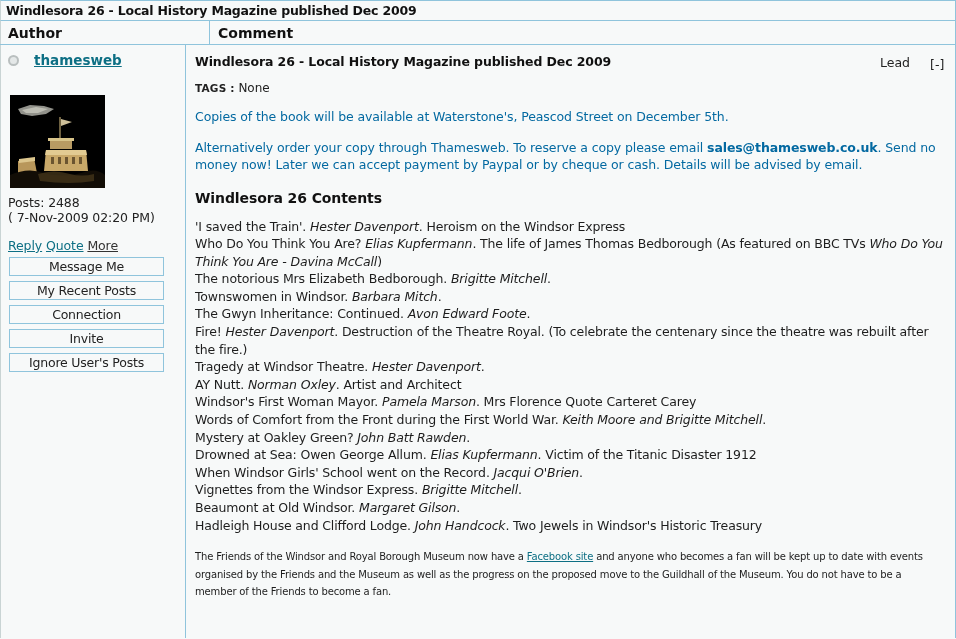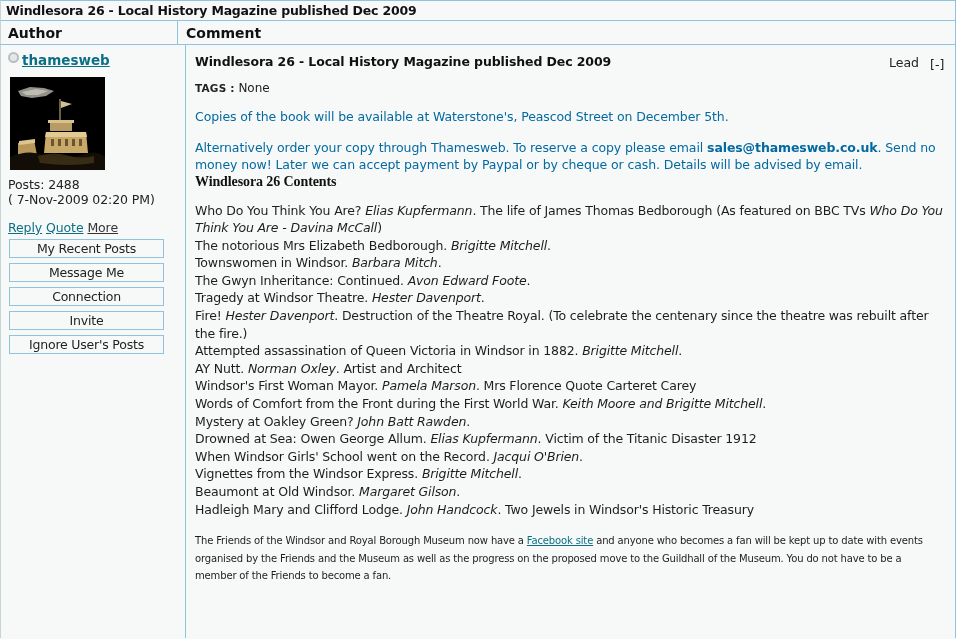--- a/index.html
+++ b/index.html
@@ -44,21 +44,21 @@
 
   
   .headrow {
     display: flex;
     height: 24px;
     box-sizing: border-box;
     border-bottom: 1px solid #8fc4dc;
     background: #f7f9f9;
   }
   .head-author {
-    width: 178px;
+    width: 210px;
     box-sizing: border-box;
     border-right: 1px solid #8fc4dc;
     border-left: 1px solid #c9d4d4;
     display: flex;
     align-items: center;
     padding-left: 7px;
     font-weight: bold;
     font-size: 14px;
     color: #111;
   }
@@ -85,22 +85,23 @@
   .authorcol {
     width: 186px;
     box-sizing: border-box;
     border-right: 1px solid #8fc4dc;
     border-left: 1px solid #c9d4d4;
     padding: 7px 6px 0 7px;
     background: #f7f9f9;
   }
   .username-line {
     display: flex;
-    gap: 3px;
-    margin-bottom: 9px;
+    align-items: center;
+    gap: 15px;
+    margin-bottom: 27px;
   }
   .user-badge-icon {
     width: 11px;
     height: 11px;
     border-radius: 50%;
     border: 2px solid #b9bfbf;
     background: #e4e8e8;
     box-sizing: border-box;
     flex: none;
   }
@@ -180,21 +181,21 @@
   .subject {
     font-weight: bold;
     font-size: 12.5px;
     color: #111;
     letter-spacing: -0.1px;
     padding-top: 1px;
   }
   .subject-right {
     display: flex;
     align-items: flex-end;
-    gap: 11px;
+    gap: 20px;
     flex: none;
     padding-right: 2px;
   }
   .lead-label {
     font-size: 12.5px;
     color: #222;
     padding-top: 2px;
   }
   .collapse-toggle {
     width: 13px;
@@ -224,25 +225,25 @@
   .para {
     margin-top: 13px;
     font-size: 12.5px;
     line-height: 17.5px;
     color: #0369a1;
     letter-spacing: -0.1px;
   }
   .para b { font-weight: bold; }
 
   .contents-heading {
+    margin-top: 16px;
     font-weight: bold;
     font-size: 14px;
     color: #111;
     letter-spacing: -0.1px;
-    font-family: Liberation Serif, serif;
   }
 
   .contents-list {
     margin-top: 12px;
     font-size: 12.5px;
     line-height: 17.6px;
     color: #1d1d1d;
     letter-spacing: -0.15px;
   }
   .contents-list i { font-style: italic; }
@@ -312,22 +313,22 @@
 
       <div class="posts-line">Posts: 2488</div>
       <div class="date-line">( 7-Nov-2009 02:20 PM)</div>
 
       <div class="links-line">
         <a>Reply</a>
         <a>Quote</a>
         <a class="dark">More</a>
       </div>
 
+      <button class="btn">Message Me</button>
       <button class="btn">My Recent Posts</button>
-      <button class="btn">Message Me</button>
       <button class="btn">Connection</button>
       <button class="btn">Invite</button>
       <button class="btn">Ignore User's Posts</button>
 
     </div>
 
     <div class="commentcol">
 
       <div class="subject-row">
         <div class="subject">Windlesora 26 - Local History Magazine published Dec 2009</div>
@@ -346,36 +347,36 @@
         <span>Copies of the book will be available at Waterstone's, Peascod Street on December 5th.</span>
       </div>
 
       <div class="para">
         <span>Alternatively order your copy through Thamesweb. To reserve a copy please email </span><b>sales@thamesweb.co.uk</b><span>. Send no money now! Later we can accept payment by Paypal or by cheque or cash. Details will be advised by email.</span>
       </div>
 
       <div class="contents-heading">Windlesora 26 Contents</div>
 
       <div class="contents-list" id="contents-list">
+          <div><span>'I saved the Train'. </span><i>Hester Davenport</i><span>. Heroism on the Windsor Express</span></div>
           <div><span>Who Do You Think You Are? </span><i>Elias Kupfermann</i><span>. The life of James Thomas Bedborough (As featured on BBC TVs </span><i>Who Do You Think You Are - Davina McCall</i><span>)</span></div>
           <div><span>The notorious Mrs Elizabeth Bedborough. </span><i>Brigitte Mitchell</i><span>.</span></div>
           <div><span>Townswomen in Windsor. </span><i>Barbara Mitch</i><span>.</span></div>
           <div><span>The Gwyn Inheritance: Continued. </span><i>Avon Edward Foote</i><span>.</span></div>
+          <div><span>Fire! </span><i>Hester Davenport</i><span>. Destruction of the Theatre Royal. (To celebrate the centenary since the theatre was rebuilt after the fire.)</span></div>
           <div><span>Tragedy at Windsor Theatre. </span><i>Hester Davenport</i><span>.</span></div>
-          <div><span>Fire! </span><i>Hester Davenport</i><span>. Destruction of the Theatre Royal. (To celebrate the centenary since the theatre was rebuilt after the fire.)</span></div>
-          <div><span>Attempted assassination of Queen Victoria in Windsor in 1882. </span><i>Brigitte Mitchell</i><span>.</span></div>
           <div><span>AY Nutt. </span><i>Norman Oxley</i><span>. Artist and Architect</span></div>
           <div><span>Windsor's First Woman Mayor. </span><i>Pamela Marson</i><span>. Mrs Florence Quote Carteret Carey</span></div>
           <div><span>Words of Comfort from the Front during the First World War. </span><i>Keith Moore and Brigitte Mitchell</i><span>.</span></div>
           <div><span>Mystery at Oakley Green? </span><i>John Batt Rawden</i><span>.</span></div>
           <div><span>Drowned at Sea: Owen George Allum. </span><i>Elias Kupfermann</i><span>. Victim of the Titanic Disaster 1912</span></div>
           <div><span>When Windsor Girls' School went on the Record. </span><i>Jacqui O'Brien</i><span>.</span></div>
           <div><span>Vignettes from the Windsor Express. </span><i>Brigitte Mitchell</i><span>.</span></div>
           <div><span>Beaumont at Old Windsor. </span><i>Margaret Gilson</i><span>.</span></div>
-          <div><span>Hadleigh Mary and Clifford Lodge. </span><i>John Handcock</i><span>. Two Jewels in Windsor's Historic Treasury</span></div>
+          <div><span>Hadleigh House and Clifford Lodge. </span><i>John Handcock</i><span>. Two Jewels in Windsor's Historic Treasury</span></div>
         </div>
 
       <div class="closing">
         <span>The Friends of the Windsor and Royal Borough Museum now have a </span><a>Facebook site</a><span> and anyone who becomes a fan will be kept up to date with events organised by the Friends and the Museum as well as the progress on the proposed move to the Guildhall of the Museum. You do not have to be a member of the Friends to become a fan.</span>
       </div>
 
     </div>
   </div>
 </div>
 

